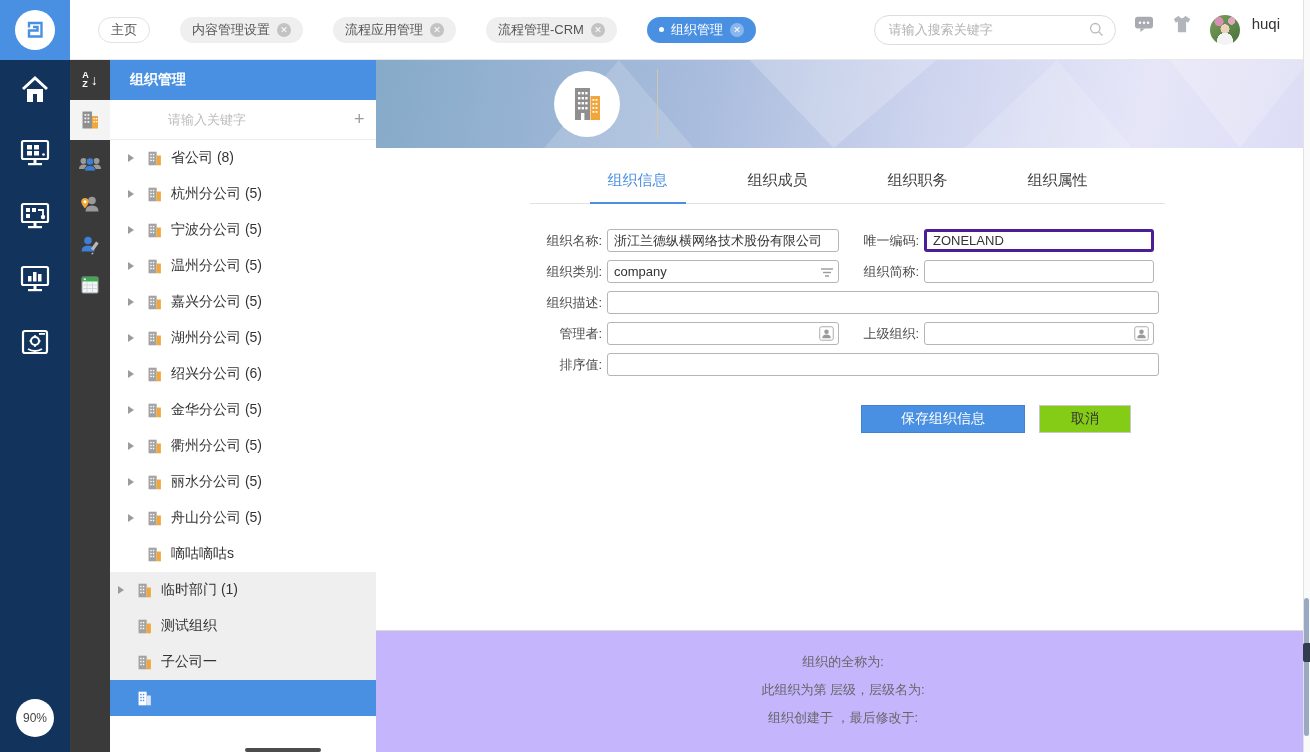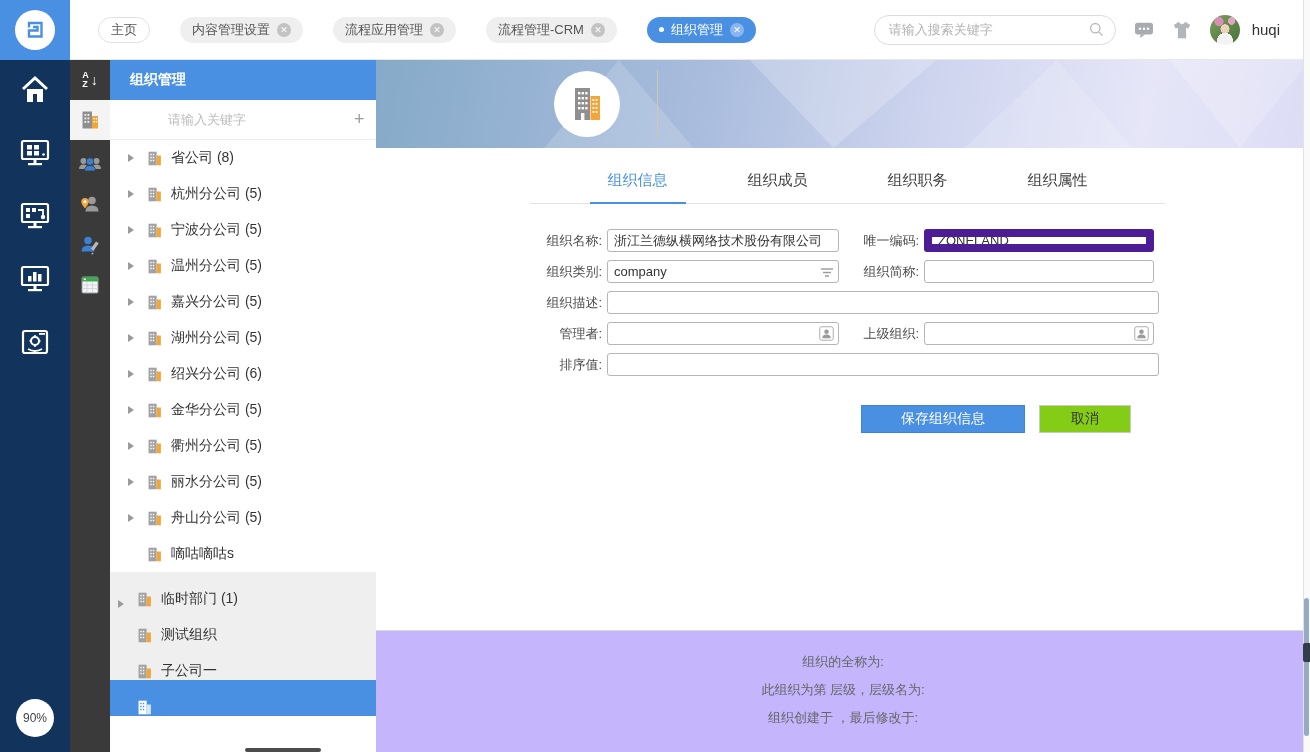--- a/index.html
+++ b/index.html
@@ -11,21 +11,21 @@
   .topbar { height:60px; display:flex; align-items:center; background:#fff; border-bottom:1px solid #e9e9e9; }
   .logo { width:70px; height:60px; background:#4a90e2; display:flex; align-items:center; justify-content:center; flex-shrink:0; }
   .logo-circle { width:40px; height:40px; border-radius:50%; background:#fff; display:flex; align-items:center; justify-content:center; }
   .topbar-tabs { display:flex; align-items:center; gap:30px; margin-left:28px; }
   .pill { height:26px; border-radius:13px; background:#efefef; color:#555; font-size:13px; display:inline-flex; align-items:center; padding:0 12px; gap:7px; white-space:nowrap; cursor:default; }
   .pill.home { background:#fff; border:1px solid #e2e2e2; }
   .pill.active { background:#4a90e2; color:#fff; }
   .pill .close { width:14px; height:14px; border-radius:50%; background:#c3c3c3; color:#fff; font-size:9px; line-height:14px; text-align:center; }
   .pill.active .close { background:#8ab6ed; }
   .pill .dot { width:5px; height:5px; border-radius:50%; background:#fff; }
-  .topbar-right { margin-left:auto; display:flex; align-items:center; gap:18px; margin-right:30px; }
+  .topbar-right { margin-left:auto; display:flex; align-items:flex-start; gap:18px; margin-right:30px; }
   .search { width:242px; height:30px; border:1px solid #dcdcdc; border-radius:15px; display:flex; align-items:center; padding:0 10px 0 14px; }
   .search input { flex:1; border:none; outline:none; font-size:13px; color:#333; background:transparent; }
   .search input::placeholder { color:#b3b3b3; }
   .avatar { width:30px; height:30px; border-radius:50%;
     background:
       radial-gradient(circle at 30% 22%, #d98fb5 0 14%, transparent 15%),
       radial-gradient(circle at 72% 20%, #e2a6c4 0 11%, transparent 12%),
       radial-gradient(circle at 50% 46%, #ecd2ba 0 20%, transparent 21%),
       radial-gradient(circle at 50% 86%, #f3f3f3 0 26%, transparent 27%),
       linear-gradient(140deg, #7ba15c, #47703a); }
@@ -49,21 +49,21 @@
   
   .treepanel { width:266px; background:#fff; flex-shrink:0; display:flex; flex-direction:column; position:relative; }
   .tree-header { height:40px; background:#4a90e2; color:#fff; font-size:14px; font-weight:bold; display:flex; align-items:center; padding-left:20px; flex-shrink:0; }
   .tree-search { height:40px; border-bottom:1px solid #ececec; display:flex; align-items:center; padding:0 16px; gap:10px; flex-shrink:0; }
   .tree-search input { flex:1; border:none; outline:none; font-size:13px; color:#a21caf;margin-left:32px; }
   .tree-search input::placeholder { color:#bdbdbd; }
   .tree-add { color:#9a9a9a; font-size:18px; font-weight:normal; cursor:pointer; }
   .tree-items { flex:1; overflow:hidden; }
   .tree-row { height:36px; display:flex; align-items:center; font-size:14px; color:#333; cursor:pointer; }
   .tree-row.l2 { padding-left:18px; }
-  .tree-row.l1 { padding-left:8px;align-items:flex-end; }
+  .tree-row.l1 { padding-left:8px; }
   .tree-row.shaded { background:#efefef; }
   .tree-row.selected { background:#4a90e2; color:#fff; }
   .arrow { width:18px; display:flex; align-items:center; justify-content:flex-start; flex-shrink:0; }
   .tri { width:0; height:0; border-left:6px solid #9b9b9b; border-top:4px solid transparent; border-bottom:4px solid transparent; }
   .tico { margin-right:8px; flex-shrink:0; }
   .tree-hthumb { position:absolute; bottom:0; left:135px; width:76px; height:4px; background:#4c4c4c; border-radius:2px; }
 
   
   .content { flex:1; position:relative; background:#fff; overflow:hidden; }
   .banner { height:88px; position:relative; overflow:hidden;
@@ -81,21 +81,21 @@
   .ctab { padding:2px 18px 12px; cursor:pointer; }
   .ctab.active { color:#4a90e2; border-bottom:2px solid #4a90e2; margin-bottom:-1px; }
   .tab-baseline { margin:0 145px 0 154px; border-bottom:1px solid #e2e2e2; }
 
   .form-area { margin-top:25px; font-size:13px; }
   .frow { display:flex; align-items:center; margin-bottom:8px; margin-left:154px; }
   .flbl { width:72px; text-align:right; margin-right:5px; color:#4c4c4c; flex-shrink:0; }
   .flbl2 { width:80px; text-align:right; margin-right:5px; color:#4c4c4c; flex-shrink:0; }
   .iwrap { position:relative; display:inline-flex; align-items:center; }
   .fipt { height:23px; border:1px solid #b5b5b5; border-radius:3px; font-size:13px; color:#333; padding:0 6px; outline:none; background:#fff; }
-  .fipt.focused { border:8px solid #4c1d95; }
+  .fipt.focused { border:3px solid #4c1d95; }
   .w-short { width:232px; }
   .w-short2 { width:230px; }
   .w-full { width:552px; }
   .in-icon { position:absolute; right:5px; pointer-events:auto; display:flex; }
   .btn-row { margin:29px 0 0 485px; display:flex; gap:14px; }
   .btn-save { width:164px; height:28px; background:#4a90e2; color:#fff; border:1px solid #3f83d6; font-size:14px; cursor:pointer; font-family:inherit; }
   .btn-cancel { width:92px; height:28px; background:#84cc16; color:#333; border:1px solid #c9c9c9; font-size:14px; cursor:pointer; font-family:inherit; }
 
   .cfooter { position:absolute; left:0; right:0; bottom:0; height:122px; background:#c4b5fd; border-top:1px solid #dadada; text-align:center; color:#666; font-size:13px; padding-top:17px; }
   .cfooter div { line-height:28px; }

